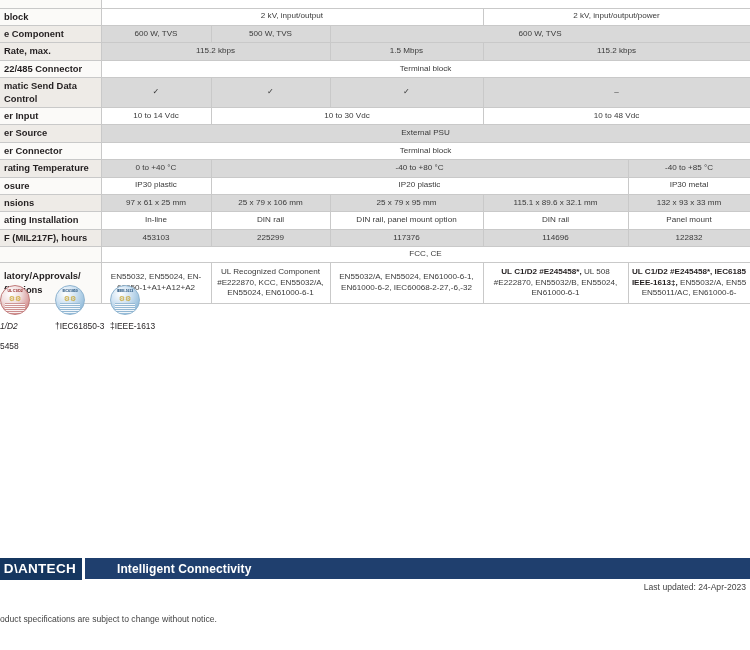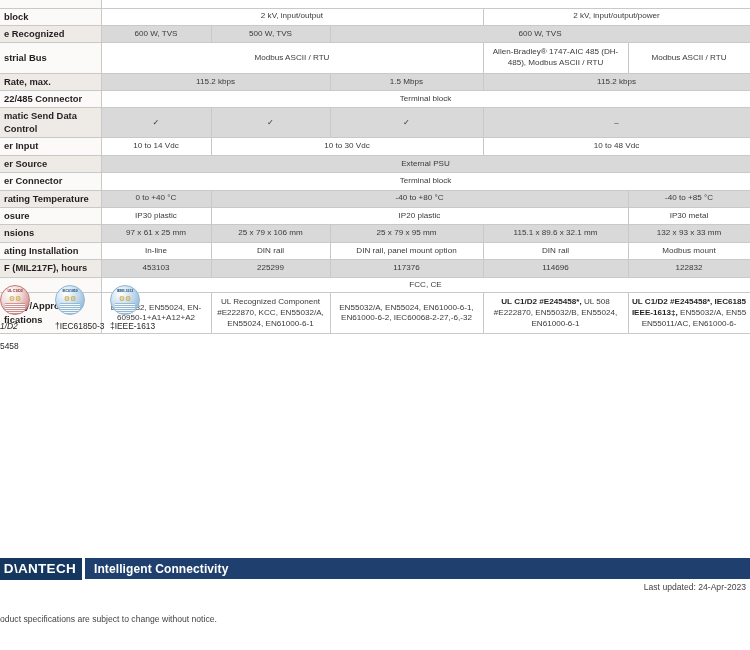--- a/index.html
+++ b/index.html
@@ -96,22 +96,22 @@
   .footer-logo{
     width:82px; height:22px;
     background:#15365f;
     display:flex; align-items:center; justify-content:flex-end;
     padding-right:6px;
     color:#ffffff; font-size:13.5px; font-weight:bold;
     letter-spacing:.3px; font-family:"Liberation Sans", sans-serif;
   }
   .footer-div{ width:3px; height:21px; background:#ffffff; }
   .footer-tag{
-    padding-left:9px; color:#ffffff;
-    font-size:12px; font-weight:bold; letter-spacing:.1px;
+    color:#ffffff;
+    font-size:12px; font-weight:bold; letter-spacing:.1px;margin-left:32px;
   }
   .footer-note{
     position:absolute; left:0; top:582px;
     font-size:8.6px; color:#444444;margin-top:32px;
   }
   .footer-date{
     position:absolute; right:4px; top:582px;
     font-size:8.6px; color:#444444;
   }
 </style>
@@ -131,30 +131,24 @@
       <tr>
         <td class="lbl" style="height: 8px; border-top: none;"></td>
         <td colspan="5" style="height: 8px; border-top: none;"></td>
       </tr>
       <tr>
         <td class="lbl">block</td>
         <td colspan="3">2 kV, input/output</td>
         <td colspan="2">2 kV, input/output/power</td>
       </tr>
       <tr class="alt">
-        <td class="lbl">e Recognized</td>
+        <td class="lbl">e Component</td>
         <td colspan="1">600 W, TVS</td>
         <td colspan="1">500 W, TVS</td>
         <td colspan="3">600 W, TVS</td>
-      </tr>
-      <tr class=" rowtall">
-        <td class="lbl">strial Bus</td>
-        <td colspan="3">Modbus ASCII / RTU</td>
-        <td colspan="1">Allen-Bradley® 1747-AIC 485 (DH-485), Modbus ASCII / RTU</td>
-        <td colspan="1">Modbus ASCII / RTU</td>
       </tr>
       <tr class="alt">
         <td class="lbl"> Rate, max.</td>
         <td colspan="2">115.2 kbps</td>
         <td colspan="1">1.5 Mbps</td>
         <td colspan="2">115.2 kbps</td>
       </tr>
       <tr>
         <td class="lbl">22/485 Connector</td>
         <td colspan="5">Terminal block</td>
@@ -199,21 +193,21 @@
         <td colspan="1">25 x 79 x 95 mm</td>
         <td colspan="1">115.1 x 89.6 x 32.1 mm</td>
         <td colspan="1">132 x 93 x 33 mm</td>
       </tr>
       <tr>
         <td class="lbl">ating Installation</td>
         <td colspan="1">In-line</td>
         <td colspan="1">DIN rail</td>
         <td colspan="1">DIN rail, panel mount option</td>
         <td colspan="1">DIN rail</td>
-        <td colspan="1">Modbus mount</td>
+        <td colspan="1">Panel mount</td>
       </tr>
       <tr class="alt">
         <td class="lbl">F (MIL217F), hours</td>
         <td colspan="1">453103</td>
         <td colspan="1">225299</td>
         <td colspan="1">117376</td>
         <td colspan="1">114696</td>
         <td colspan="1">122832</td>
       </tr>
       <tr>

